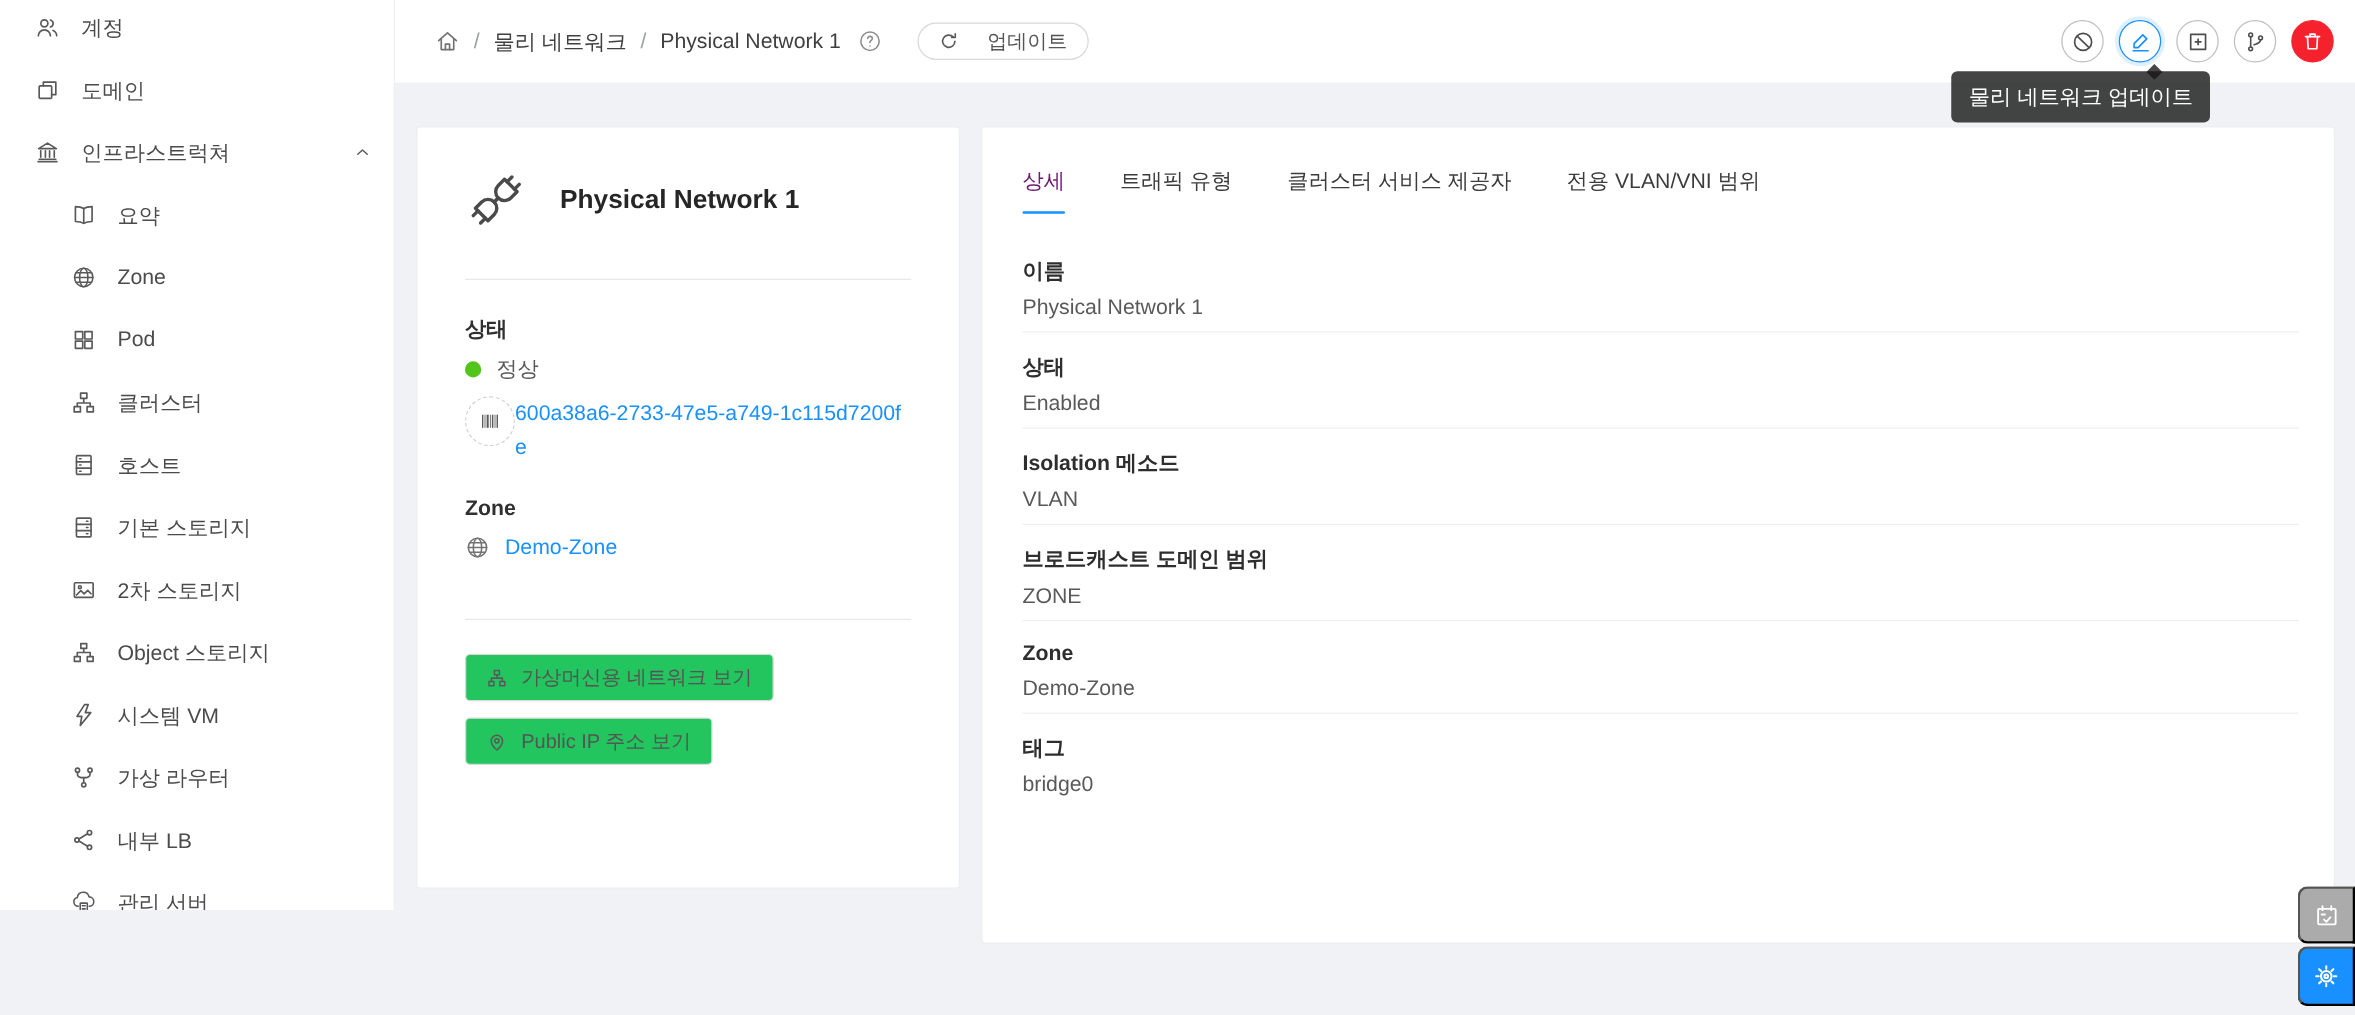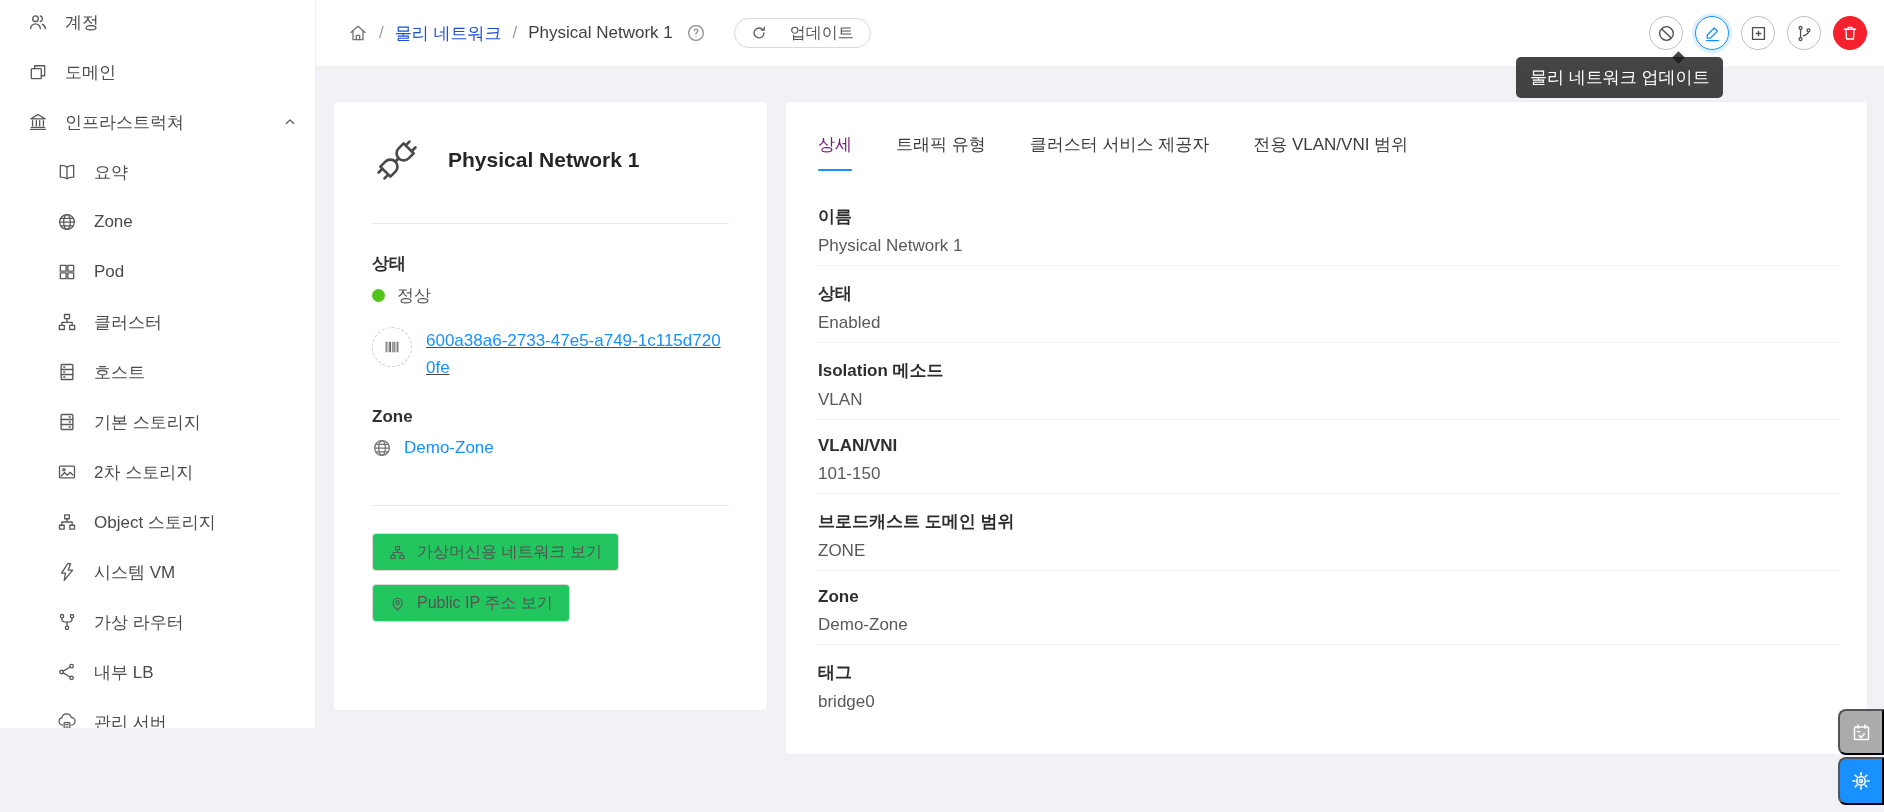--- a/index.html
+++ b/index.html
@@ -12,46 +12,46 @@
   .menu { list-style:none; margin-top:-3px; }
   .menu-item { height:50px; display:flex; align-items:center; gap:17px; padding-left:28px; font-size:17px; color:#4b4b4b; cursor:pointer; position:relative; white-space:nowrap; }
   .menu-item.sub { padding-left:57px; }
   .menu-item svg { flex:0 0 auto; stroke:#595959; }
   .menu-item .chev { position:absolute; right:18px; top:18px; }
 
   
   .header { position:absolute; left:316px; top:0; right:0; height:66px; background:#fff; display:flex; align-items:center; padding:0 17px 0 32px; }
   .crumbs { display:flex; align-items:center; gap:11px; font-size:17px; }
   .crumb-sep { color:#9aa0a6; }
-  .crumb-link { color:#1d4ed8; cursor:pointer; }
+  .crumb-link { color:#404040; cursor:pointer; }
   .crumb-current { color:#3f3f3f; }
   .help-btn { margin-left:2px; display:flex; cursor:pointer; }
   .update-btn { margin-left:28px; height:30px; border:1px solid #d9d9d9; border-radius:16px; background:#fff; display:flex; align-items:center; gap:23px; padding:0 16px; font-size:16px; color:#555; cursor:pointer; }
   .actions { margin-left:auto; display:flex; align-items:center; gap:12px; }
   .act-btn { width:34px; height:34px; border-radius:50%; background:#fff; border:1px solid #bfbfbf; display:flex; align-items:center; justify-content:center; cursor:pointer; }
   .act-btn.edit { border-color:#1890ff; box-shadow:0 0 0 3px rgba(24,144,255,.14); }
   .act-btn.danger { background:#f5222d; border-color:#f5222d; }
 
   
-  .tooltip { position:absolute; left:1516px; top:57px; background:rgba(22,22,22,.8); color:#fff; font-size:17px; padding:9px 14px; border-radius:5px; z-index:40; white-space:nowrap; }
+  .tooltip { position:absolute; left:1561px; top:57px; background:rgba(22,22,22,.8); color:#fff; font-size:17px; padding:9px 14px; border-radius:5px; z-index:40; white-space:nowrap; }
   .tooltip .arrow { position:absolute; top:-4px; left:158px; width:9px; height:9px; background:rgba(22,22,22,.8); transform:rotate(45deg); }
 
   
   .card { position:absolute; background:#fff; border:1px solid #ebeef2; border-radius:3px; }
   .card.left { left:333px; top:101px; width:435px; height:610px; padding:34px 38px; }
   .card.right { left:785px; top:101px; width:1083px; height:654px; padding:0 28px 0 32px; }
 
   
   .res-head { display:flex; align-items:center; gap:26px; height:48px; }
   .res-title { font-size:21px; font-weight:700; color:#262626; }
   .hr { border:0; border-top:1px solid #e8e8e8; margin-top:39px; }
   .fld-label { font-size:17px; font-weight:700; color:#303030; margin-top:28px; }
   .status-row { display:flex; align-items:center; gap:12px; margin-top:9px; font-size:17px; color:#595959; }
   .dot { width:13px; height:13px; border-radius:50%; background:#52c41a; }
-  .id-row { display:flex; align-items:flex-start; gap:14px; margin-top:20px;text-decoration:underline; }
+  .id-row { display:flex; align-items:flex-start; margin-top:10px; }
   .id-badge { width:40px; height:40px; border:1px dashed #d0d0d0; border-radius:50%; display:flex; align-items:center; justify-content:center; flex:0 0 auto; }
   a.link { color:#1890ff; text-decoration:none; cursor:pointer; }
   .id-link { font-size:17px; line-height:27px; word-break:break-all; display:block; max-width:320px; }
   .fld-label.tight { margin-top:26px; }
   .zone-row { display:flex; align-items:center; gap:12px; margin-top:11px; font-size:17px; }
   .hr2 { border:0; border-top:1px solid #e8e8e8; margin-top:47px; }
   .ghost-btn { display:flex; align-items:center; gap:11px; height:38px; padding:0 16px; border:1px solid #d9d9d9; border-radius:4px; background:#22c55e; font-size:16px; color:#555; width:fit-content; cursor:pointer; }
   .ghost-btn.first { margin-top:27px; }
   .ghost-btn.second { margin-top:13px; }
 
@@ -415,24 +415,20 @@
         <div class="dlabel">이름</div>
         <div class="dvalue">Physical Network 1</div>
       </div>
       <div class="drow">
         <div class="dlabel">상태</div>
         <div class="dvalue">Enabled</div>
       </div>
       <div class="drow">
         <div class="dlabel">Isolation 메소드</div>
         <div class="dvalue">VLAN</div>
-      </div>
-      <div class="drow">
-        <div class="dlabel">VLAN/VNI</div>
-        <div class="dvalue">101-150</div>
       </div>
       <div class="drow">
         <div class="dlabel">브로드캐스트 도메인 범위</div>
         <div class="dvalue">ZONE</div>
       </div>
       <div class="drow">
         <div class="dlabel">Zone</div>
         <div class="dvalue">Demo-Zone</div>
       </div>
       <div class="drow">

